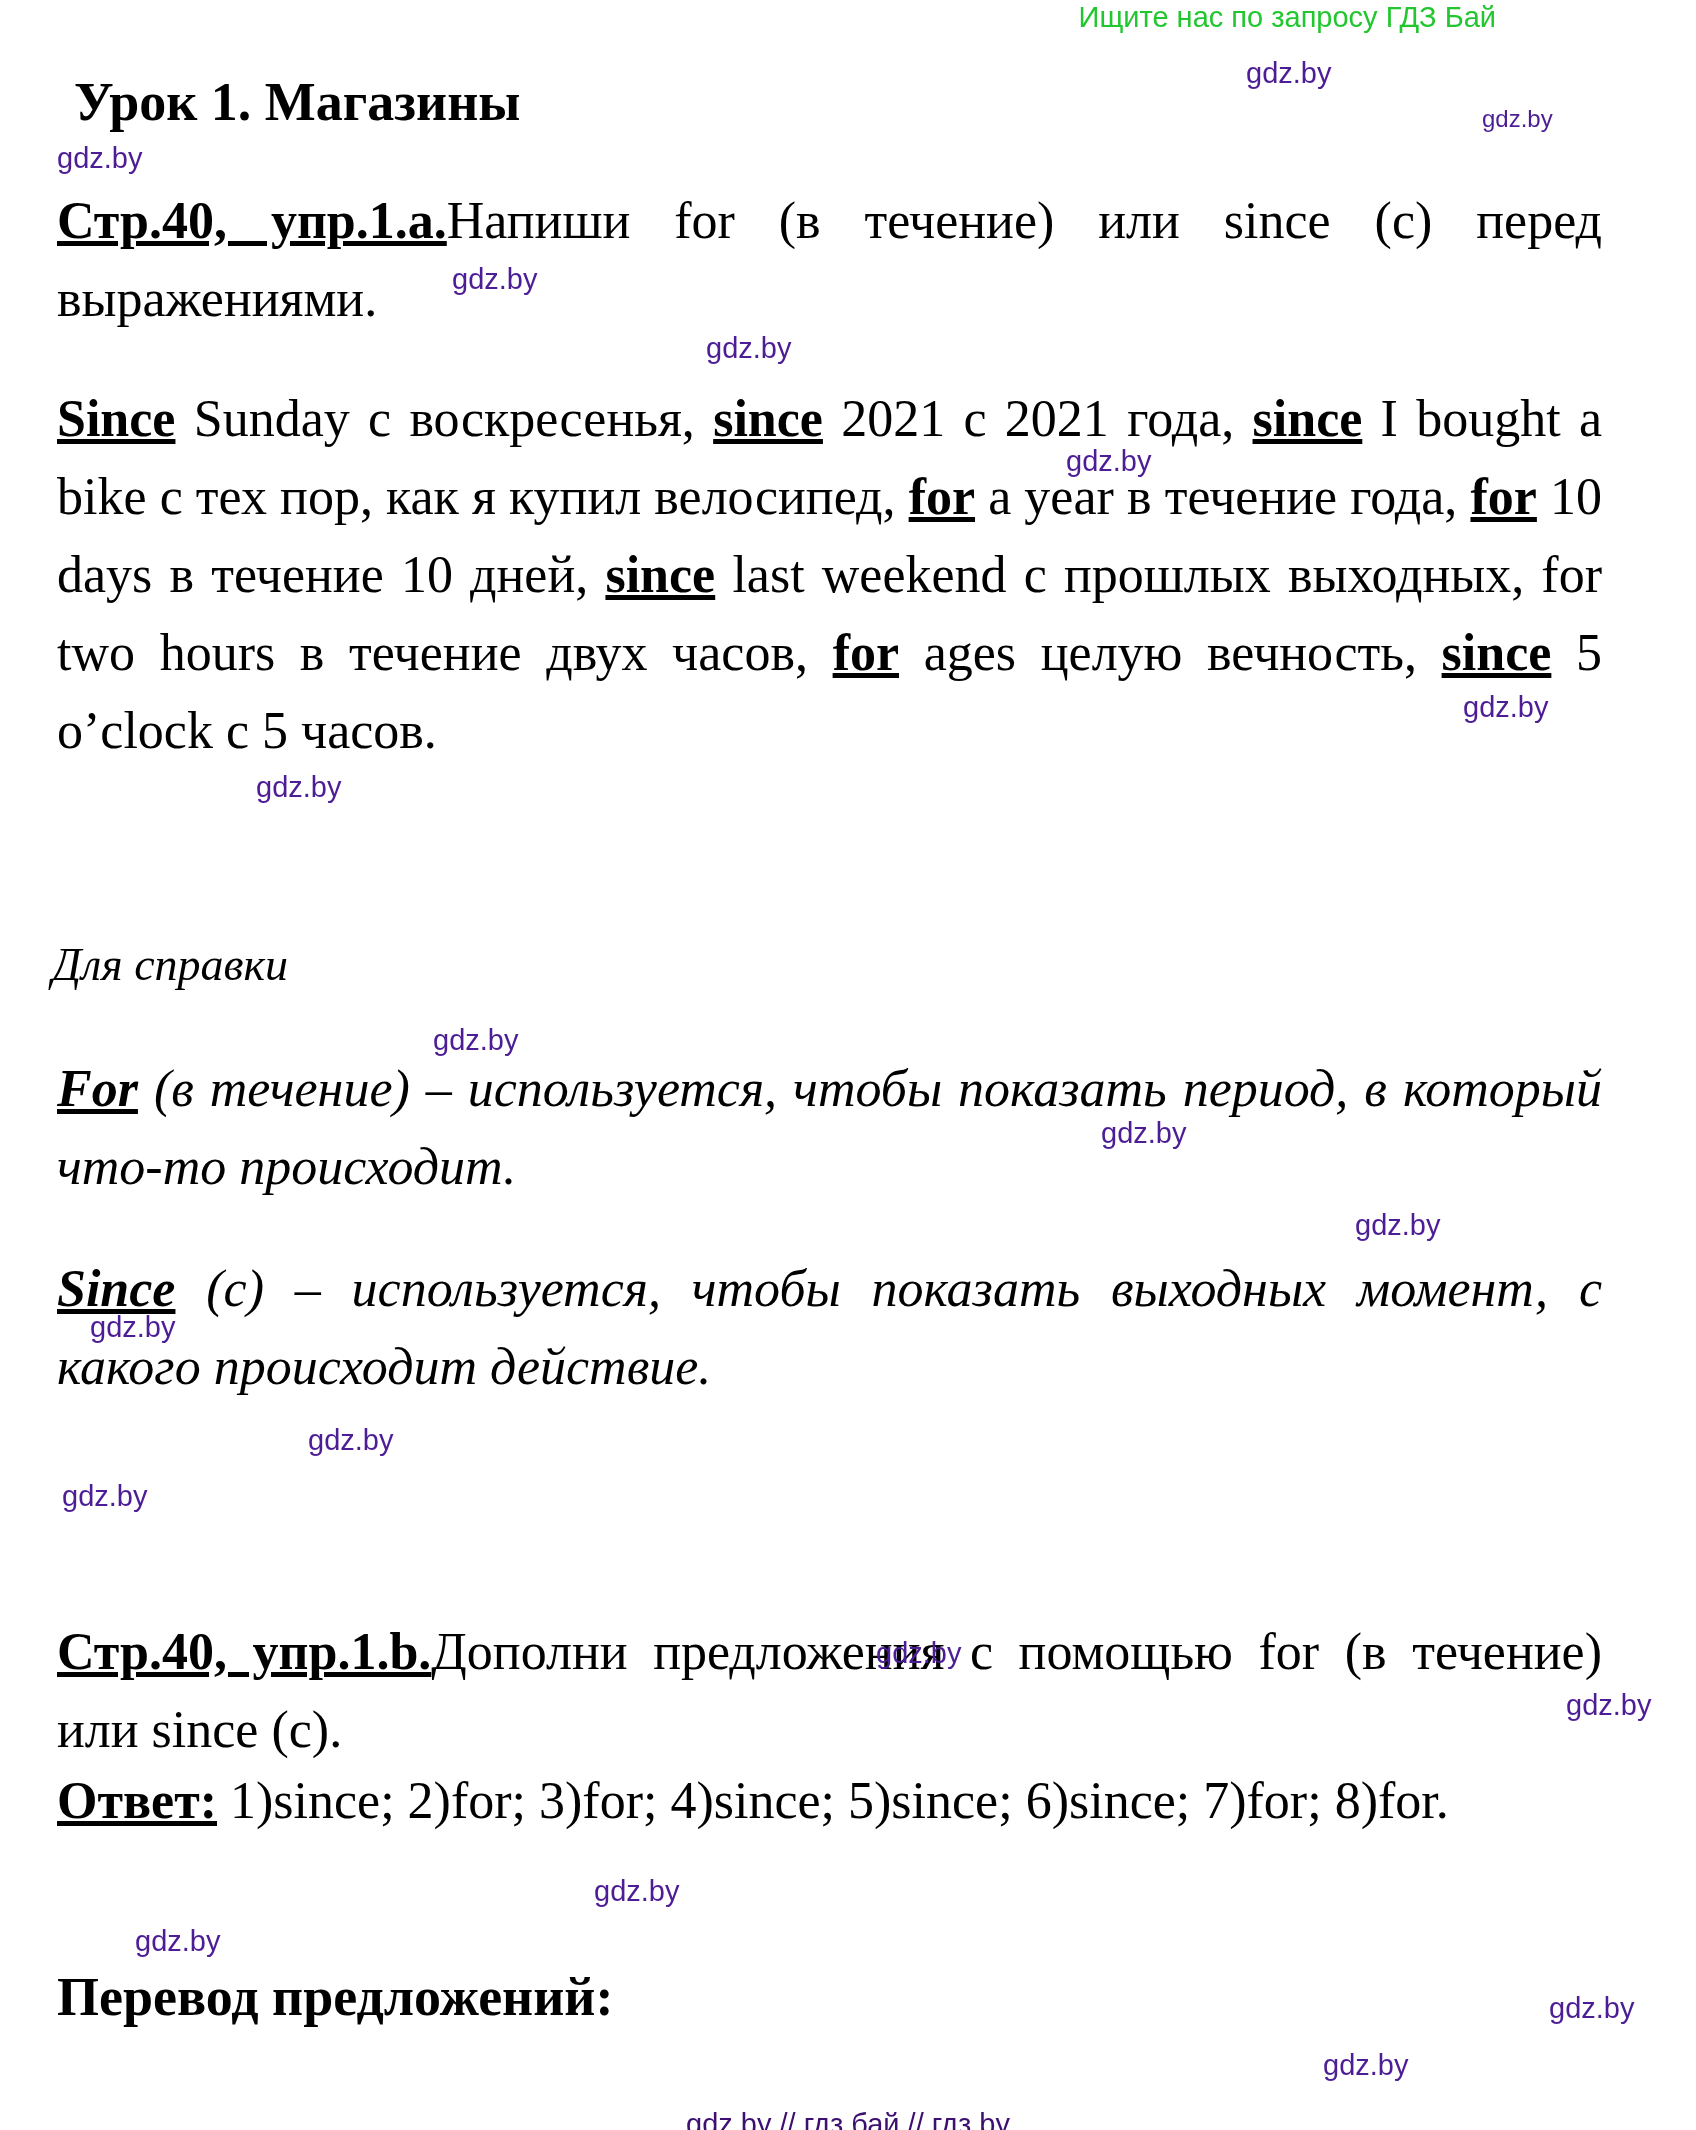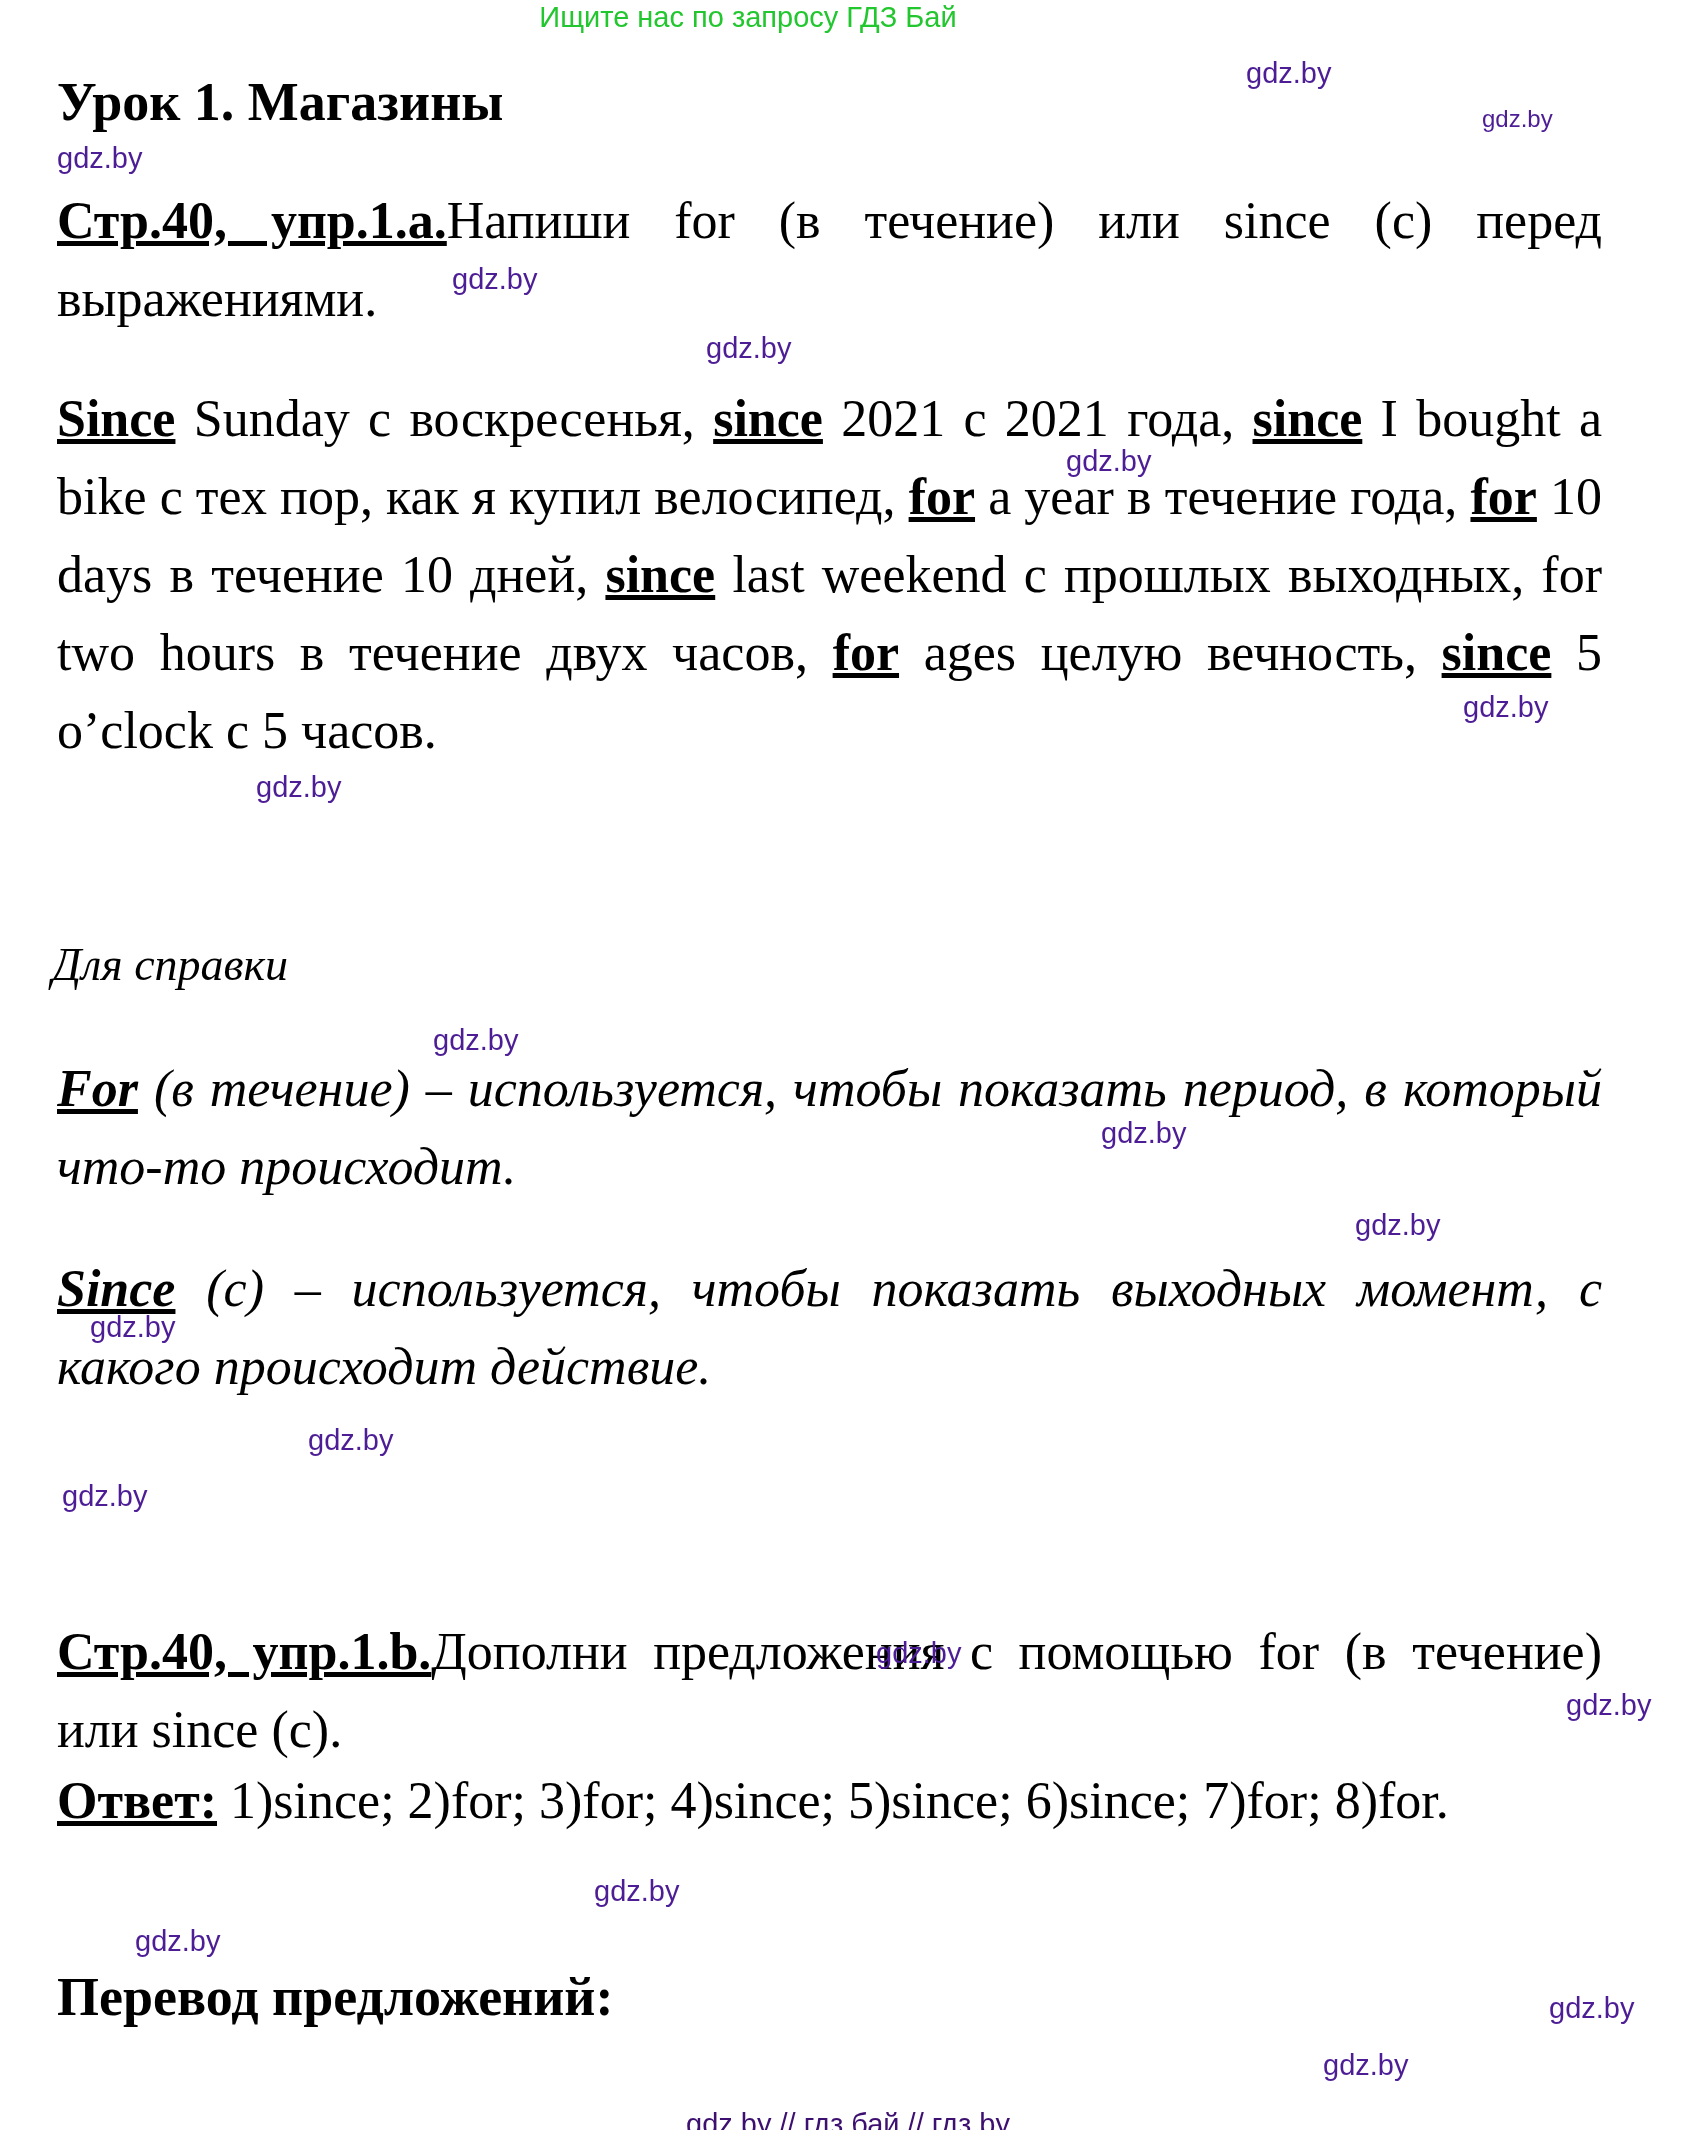--- a/index.html
+++ b/index.html
@@ -1,31 +1,31 @@
 <!DOCTYPE html>
 <html><head>
 <meta charset="utf-8">
 <style>
   html,body{margin:0;padding:0;background:#fff;}
   body{width:1696px;height:2130px;position:relative;overflow:hidden;font-family:"Liberation Serif",serif;color:#000;}
   .abs{position:absolute;}
-  .hdr{top:0;left:0;width:1496px;text-align:center;font-family:"Liberation Sans",sans-serif;font-size:29px;line-height:34px;color:#22c62e;}
+  .hdr{top:0;left:0;width:1496px;text-align:right;font-family:"Liberation Sans",sans-serif;font-size:29px;line-height:34px;color:#22c62e;}
   .ftr{top:2107px;left:0;width:1696px;text-align:center;font-family:"Liberation Sans",sans-serif;font-size:29px;line-height:34px;color:#3c0f70;}
   .wm{font-family:"Liberation Sans",sans-serif;font-size:29px;color:#4c1d95;line-height:30px;}
   .h1{font-weight:bold;font-size:54px;line-height:60px;}
   .para{left:57px;width:1545px;font-size:52px;line-height:78px;text-align:justify;text-align-last:left;}
   .it{font-style:italic;}
   b{font-weight:bold;text-decoration:underline;}
 </style>
 </head>
 <body>
 
 <div class="abs hdr">Ищите нас по запросу ГДЗ Бай</div>
 
-<div class="abs h1" style="left:57px;top:72px;">Урок 1. Магазины</div>
+<div class="abs h1" style="left:74px;top:72px;">Урок 1. Магазины</div>
 
 <div class="abs para" style="top:182px;">
   <b>Стр.40, упр.1.a.</b><span>Напиши for (в течение) или since (с) перед выражениями.</span>
 </div>
 
 <div class="abs para" style="top:380px;">
   <b>Since</b><span> Sunday с воскресенья, </span><b>since</b><span> 2021 с 2021 года, </span><b>since</b><span> I bought a bike с тех пор, как я купил велосипед, </span><b>for</b><span> a year в течение года, </span><b>for</b><span> 10 days в течение 10 дней, </span><b>since</b><span> last weekend с прошлых выходных, for two hours в течение двух часов, </span><b>for</b><span> ages целую вечность, </span><b>since</b><span> 5 o’clock с 5 часов.</span>
 </div>
 
 <div class="abs it" style="left:52px;top:935px;font-size:46px;line-height:60px;">Для справки</div>

